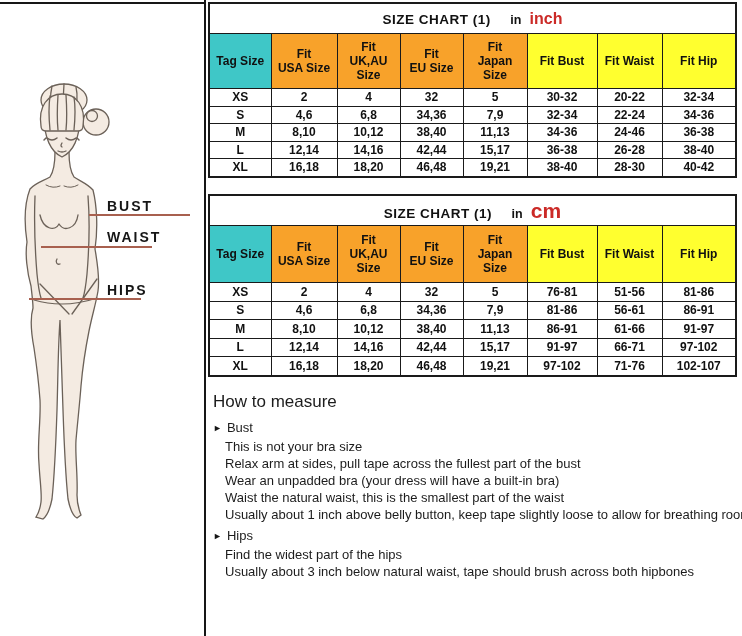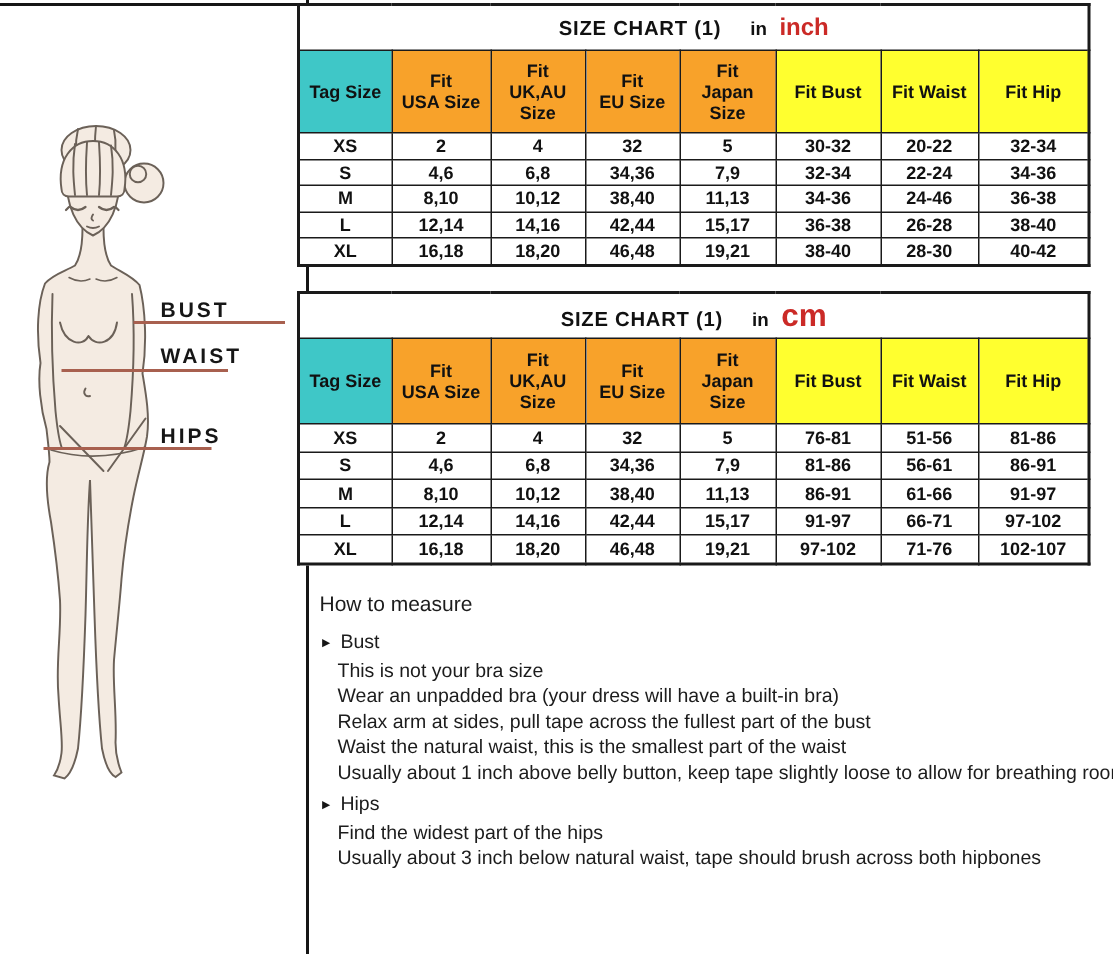--- a/index.html
+++ b/index.html
@@ -13,21 +13,21 @@
   .top-line{position:absolute;left:0;top:2px;width:206px;height:2px;background:#161616;}
   .divider-v{position:absolute;left:204px;top:0;width:2px;height:636px;background:#161616;}
   .figure-panel svg{position:absolute;left:0;top:0;}
   .mlabel{
     position:absolute;font-size:14px;font-weight:600;letter-spacing:2px;color:#161616;
     white-space:nowrap;
   }
   .mline{position:absolute;height:2px;background:var(--measure-line,#a8604f);}
   
   .size-table{
-    position:absolute;left:198px;width:529px;border-collapse:collapse;table-layout:fixed;
+    position:absolute;left:208px;width:529px;border-collapse:collapse;table-layout:fixed;
     background:#fff;border:2px solid var(--border,#1a1a1a);
   }
   .size-table td,.size-table th{
     border:1px solid var(--border,#1a1a1a);text-align:center;vertical-align:middle;
     font-size:12px;font-weight:bold;color:#111;padding:0 1px;overflow:hidden;
   }
   .title-cell{height:29px;border-bottom:2px solid var(--border,#1a1a1a);background:#fff;}
   .tname{font-size:13.5px;font-weight:bold;color:#111;letter-spacing:0.5px;}
   .tprefix{font-size:12.5px;font-weight:bold;color:#111;margin-left:16px;margin-right:5px;}
   .tunit{font-weight:bold;color:var(--red,#cb2a27);}
@@ -35,21 +35,21 @@
   #table2 .tunit{font-size:21px;}
   #table1 .head-gen th{height:54px;}
   #table2 .head-gen th{height:56px;}
   .hc-cyan{background:var(--cyan,#3fc7c7);color:#1d2233;}
   .hc-orange{background:var(--orange,#f8a22a);color:#1d2233;margin-left:18px;}
   .hc-yellow{background:var(--yellow,#ffff2f);color:#1d2233;}
   .size-table .data-gen td{height:16.5px;}
   #table2 .data-gen td{height:17.5px;}
   
   .howto{position:absolute;left:213px;top:393px;width:529px;font-size:13px;color:#1c1c1c;}
-  .ht-title{line-height:18px;margin-bottom:8px;font-size:14px;}
+  .ht-title{line-height:18px;margin-bottom:8px;font-size:17px;}
   .ht-head{line-height:17px;margin-top:4px;white-space:nowrap;}
   .ht-head .tri{font-size:9px;margin-right:5px;position:relative;top:-1px;color:#161616;}
   .ht-line{line-height:17px;padding-left:12px;white-space:nowrap;}
 </style>
 </head>
 <body>
 
 <div class="stage">
 
   <div class="figure-panel">
@@ -294,22 +294,22 @@
       </tbody>
   </table>
 
   <div class="howto">
     <div class="ht-title">How to measure</div>
 
     <div class="ht-head">
       <span class="tri">►</span><span>Bust</span>
     </div>
     <div class="ht-line">This is not your bra size</div>
+    <div class="ht-line">Relax arm at sides, pull tape across the fullest part of the bust</div>
     <div class="ht-line">Wear an unpadded bra (your dress will have a built-in bra)</div>
-    <div class="ht-line">Relax arm at sides, pull tape across the fullest part of the bust</div>
 
     <div class="ht-line">Waist the natural waist, this is the smallest part of the waist</div>
     <div class="ht-line">Usually about 1 inch above belly button, keep tape slightly loose to allow for breathing room</div>
 
     <div class="ht-head">
       <span class="tri">►</span><span>Hips</span>
     </div>
     <div class="ht-line">Find the widest part of the hips</div>
     <div class="ht-line">Usually about 3 inch below natural waist, tape should brush across both hipbones</div>
   </div>

